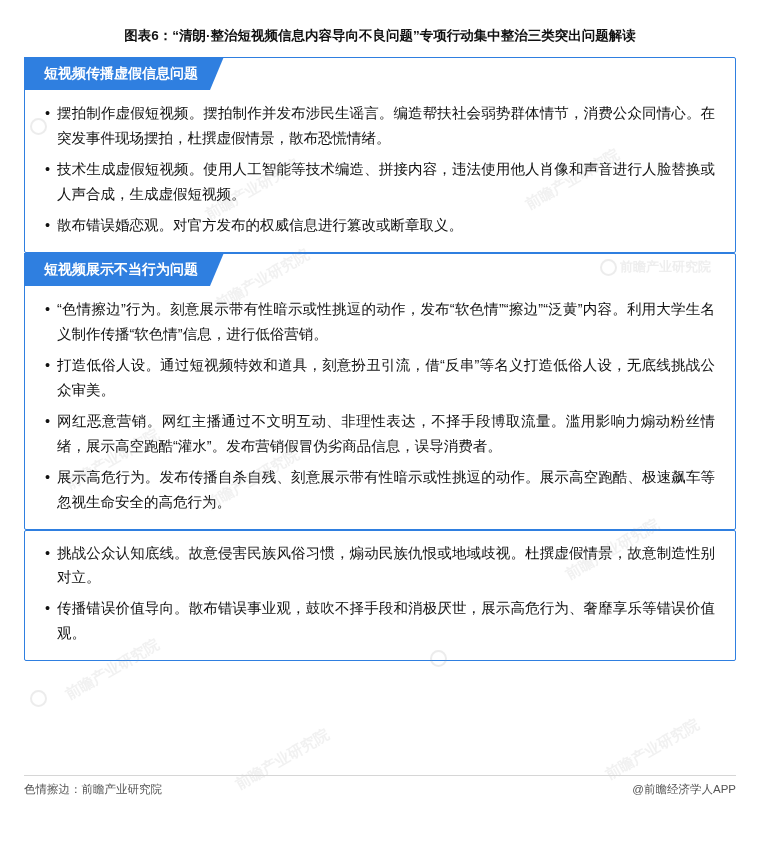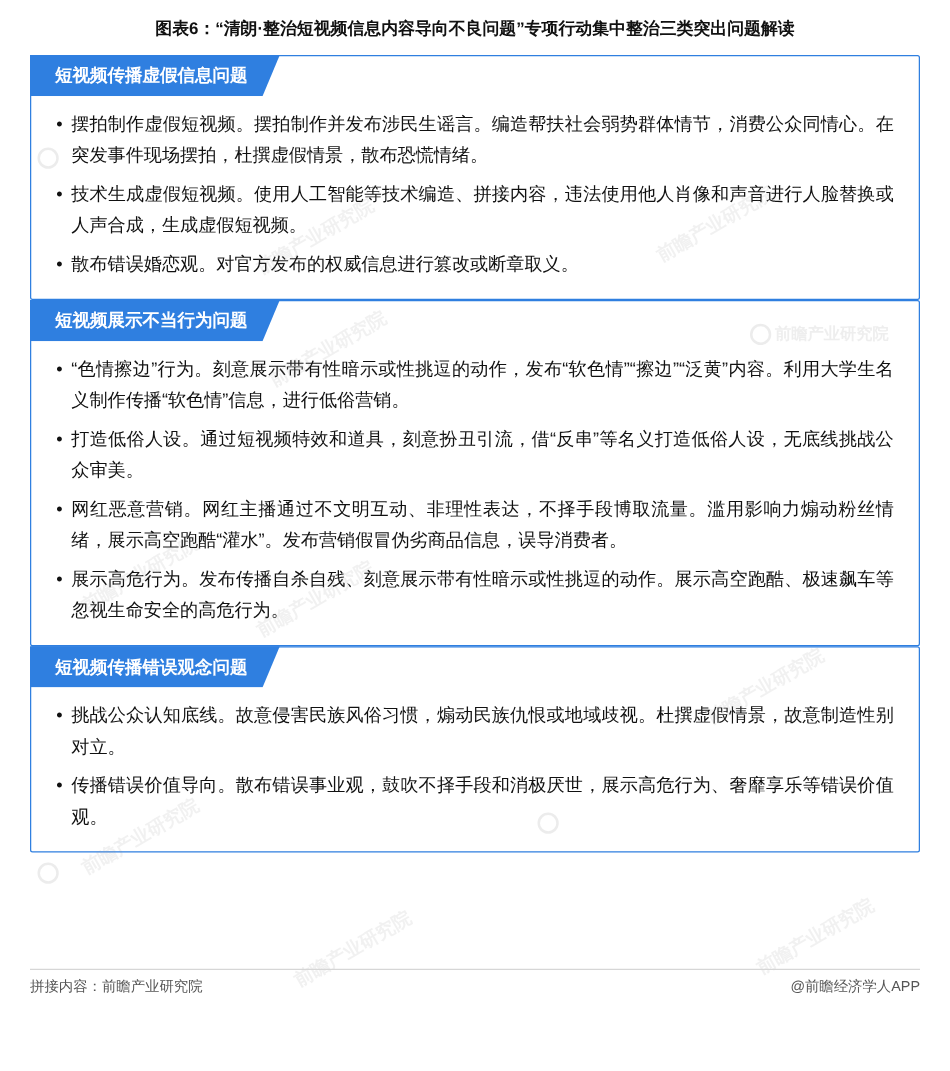--- a/index.html
+++ b/index.html
@@ -13,21 +13,21 @@
     font-family: "Liberation Sans", sans-serif;
     color: #111111;
     position: relative;
     overflow: hidden;
   }
   .page {
     position: relative;
     width: 760px;
     height: 807px;
     box-sizing: border-box;
-    padding: 0 24px;
+    padding: 13px 24px;
   }
   .fig-title {
     padding-top: 14px;
     padding-bottom: 12px;
     font-size: 13.5px;
     font-weight: bold;
     color: #111111;
     text-align: center;
     letter-spacing: 0px;
     line-height: 1.3;
@@ -163,21 +163,20 @@
         <span class="btext">网红恶意营销。网红主播通过不文明互动、非理性表达，不择手段博取流量。滥用影响力煽动粉丝情绪，展示高空跑酷“灌水”。发布营销假冒伪劣商品信息，误导消费者。</span>
       </div>
       <div class="bullet">
         <span class="dot">•</span>
         <span class="btext">展示高危行为。发布传播自杀自残、刻意展示带有性暗示或性挑逗的动作。展示高空跑酷、极速飙车等忽视生命安全的高危行为。</span>
       </div>
     </div>
   </div>
 
   <div class="section">
-    <div class="section-header">短视频传播错误观念问题</div>
     <div class="section-body">
       <div class="bullet">
         <span class="dot">•</span>
         <span class="btext">挑战公众认知底线。故意侵害民族风俗习惯，煽动民族仇恨或地域歧视。杜撰虚假情景，故意制造性别对立。</span>
       </div>
       <div class="bullet">
         <span class="dot">•</span>
         <span class="btext">传播错误价值导向。散布错误事业观，鼓吹不择手段和消极厌世，展示高危行为、奢靡享乐等错误价值观。</span>
       </div>
     </div>
@@ -200,17 +199,17 @@
     <span class="wm-circle"></span>
   </div>
   <div class="wm-logo" style="left:30px; top:690px;">
     <span class="wm-circle"></span>
   </div>
   <div class="wm" style="left:60px; top:660px;">前瞻产业研究院</div>
   <div class="wm" style="left:600px; top:740px;">前瞻产业研究院</div>
   <div class="wm" style="left:230px; top:750px;">前瞻产业研究院</div>
 
   <div class="footer">
-    <span>拼接内容：前瞻产业研究院</span>
+    <span>色情擦边：前瞻产业研究院</span>
     <span class="footer-right">@前瞻经济学人APP</span>
   </div>
 
 </div>
 
 </body></html>

